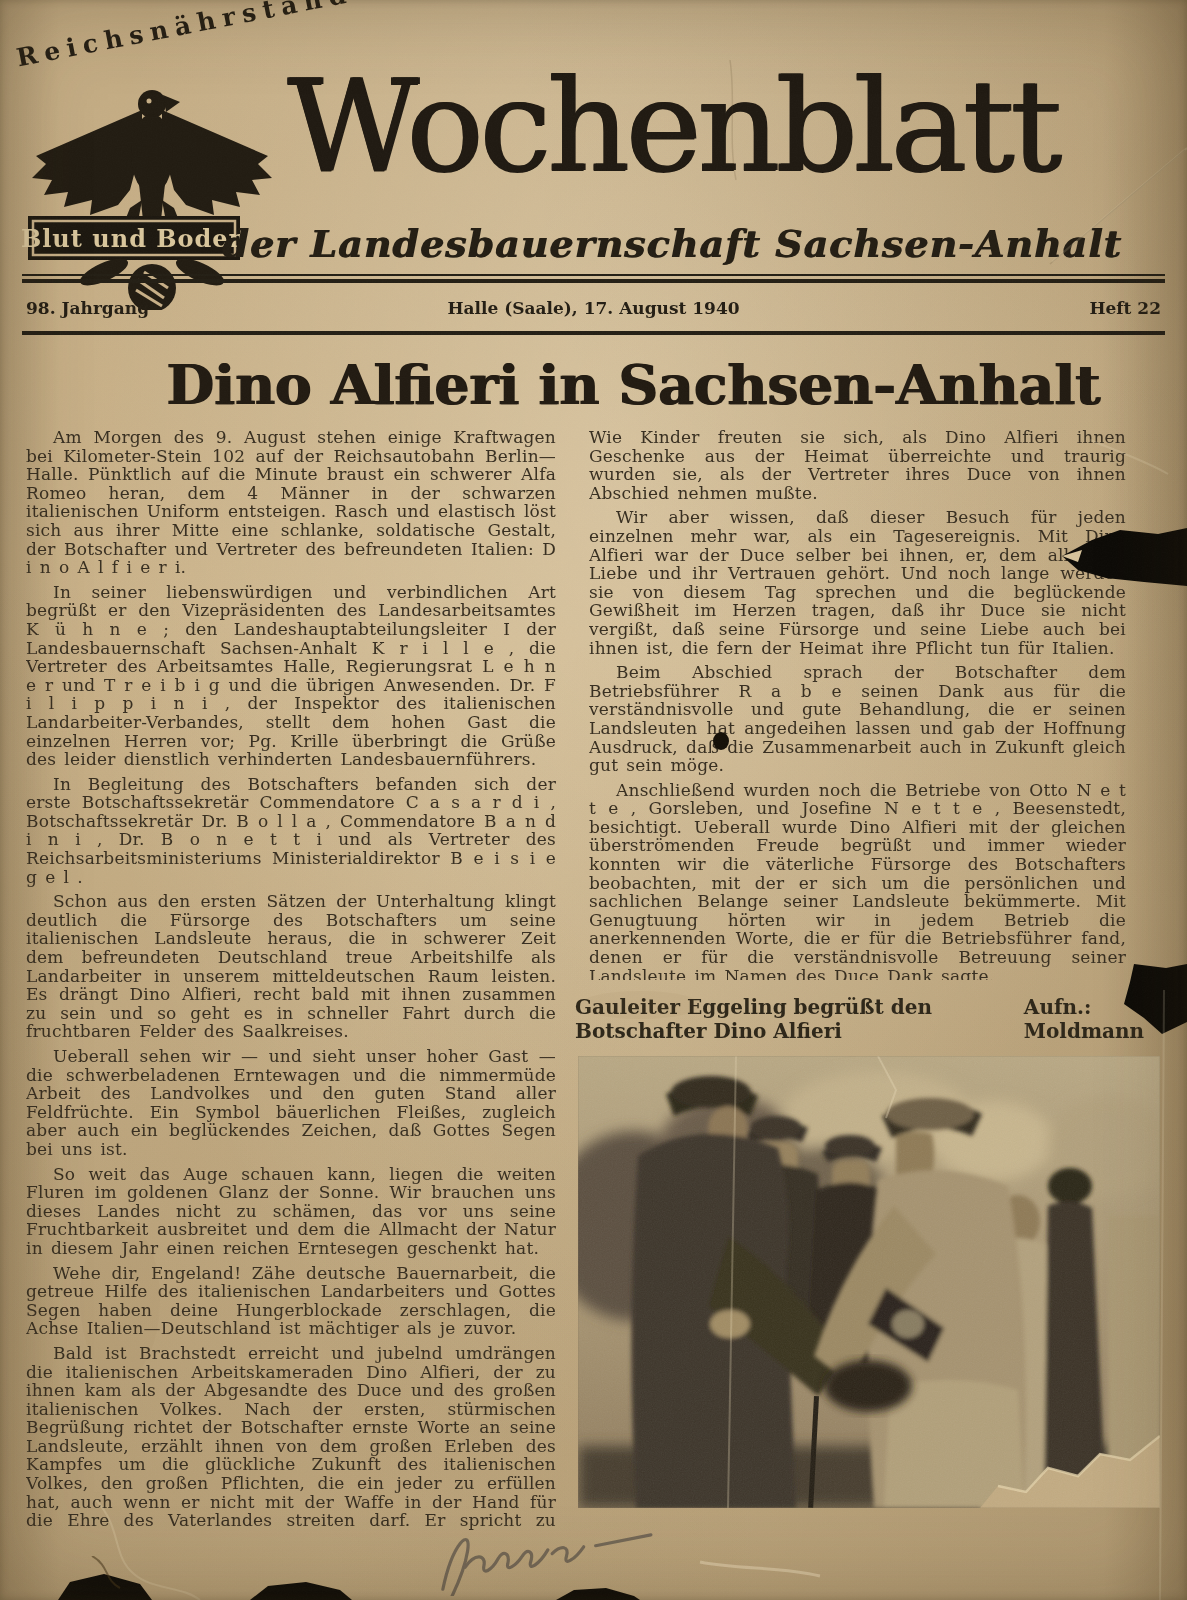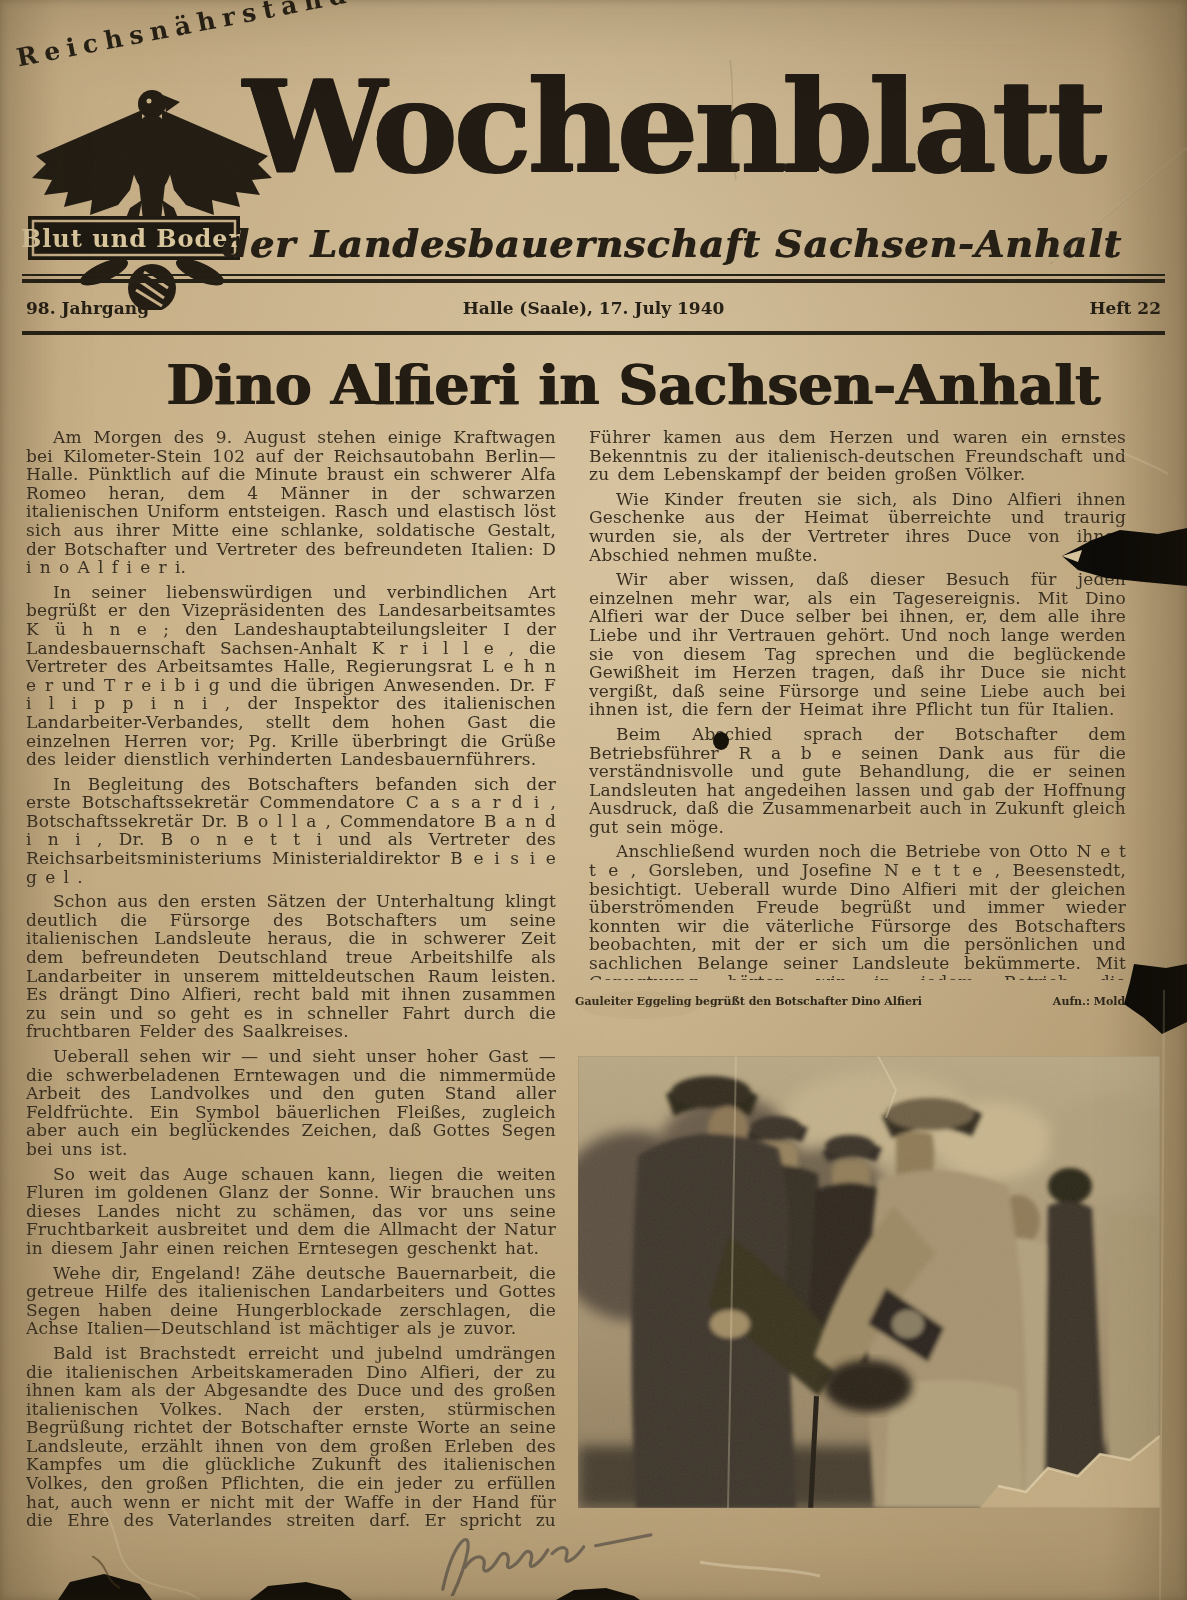--- a/index.html
+++ b/index.html
@@ -28,21 +28,21 @@
   #org-diagonal{
     left:14px;top:44px;width:300px;
     transform:rotate(-11deg);transform-origin:left top;
     font-weight:bold;font-size:25px;letter-spacing:7px;color:#241e14;
     white-space:nowrap;
   }
   #logo-svg{left:18px;top:58px;}
   #masthead-title{
     left:222px;top:28px;width:900px;height:195px;
     display:flex;align-items:center;justify-content:center;
-    font-weight:bold;font-size:128px;letter-spacing:-4px;color:#201a12;
+    font-weight:normal;font-size:128px;letter-spacing:-4px;color:#201a12;
     white-space:nowrap;text-shadow:2px 0 0 #201a12, 0 1px 0 #201a12;
   }
   #masthead-subtitle{
     left:222px;top:221px;width:900px;text-align:center;
     font-style:italic;font-weight:bold;font-size:38px;color:#241e14;
     letter-spacing:1px;white-space:nowrap;
     text-shadow:1px 0 0 #241e14;
   }
 
   
@@ -74,21 +74,21 @@
     text-align:justify;text-indent:27px;
     word-spacing:2.5px;letter-spacing:.2px;
     color:#382f21;
   }
   #right-col .body-p:first-child{text-indent:0;}
 
   
   #caption-row{
     left:575px;width:585px;top:995px;
     display:flex;justify-content:space-between;
-    font-weight:bold;font-size:11px;color:#2e2719;gap:8px;
+    font-weight:bold;font-size:20px;color:#2e2719;gap:8px;
   }
 
   
   #photo{left:578px;top:1056px;width:582px;height:452px;}
 
   
   .tear{pointer-events:none;}
   #grain-overlay{left:0;top:0;pointer-events:none;opacity:.5;}
   #handwriting{left:420px;top:1506px;pointer-events:none;}
 </style>
@@ -134,40 +134,39 @@
   </svg>
 
   <div class="abs" id="masthead-title">Wochenblatt</div>
 
   <div class="abs" id="masthead-subtitle">der Landesbauernschaft Sachsen-Anhalt</div>
 
   <div class="abs rule" id="rule-top-thin"></div>
   <div class="abs rule" id="rule-top-thick"></div>
   <div class="abs" id="issue-row">
     <span>98. Jahrgang</span>
-    <span class="center">Halle (Saale), 17. July 1940</span>
+    <span class="center">Halle (Saale), 17. August 1940</span>
     <span>Heft 22</span>
   </div>
   <div class="abs rule" id="rule-bottom"></div>
 
   <div class="abs" id="headline">Dino Alfieri in Sachsen-Anhalt</div>
 
   <div class="abs col" id="left-col">
       <p class="body-p">Am Morgen des 9. August stehen einige Kraftwagen bei Kilometer-Stein 102 auf der Reichsautobahn Berlin—Halle. Pünktlich auf die Minute braust ein schwerer Alfa Romeo heran, dem 4 Männer in der schwarzen italienischen Uniform entsteigen. Rasch und elastisch löst sich aus ihrer Mitte eine schlanke, soldatische Gestalt, der Botschafter und Vertreter des befreundeten Italien: D i n o  A l f i e r i.</p>
       <p class="body-p">In seiner liebenswürdigen und verbindlichen Art begrüßt er den Vizepräsidenten des Landesarbeitsamtes K ü h n e ; den Landeshauptabteilungsleiter I der Landesbauernschaft Sachsen-Anhalt K r i l l e , die Vertreter des Arbeitsamtes Halle, Regierungsrat L e h n e r und T r e i b i g und die übrigen Anwesenden. Dr. F i l i p p i n i , der Inspektor des italienischen Landarbeiter-Verbandes, stellt dem hohen Gast die einzelnen Herren vor; Pg. Krille überbringt die Grüße des leider dienstlich verhinderten Landesbauernführers.</p>
       <p class="body-p">In Begleitung des Botschafters befanden sich der erste Botschaftssekretär Commendatore C a s a r d i ,  Botschaftssekretär Dr. B o l l a , Commendatore B a n d i n i , Dr. B o n e t t i und als Vertreter des Reichsarbeitsministeriums Ministerialdirektor B e i s i e g e l .</p>
       <p class="body-p">Schon aus den ersten Sätzen der Unterhaltung klingt deutlich die Fürsorge des Botschafters um seine italienischen Landsleute heraus, die in schwerer Zeit dem befreundeten Deutschland treue Arbeitshilfe als Landarbeiter in unserem mitteldeutschen Raum leisten. Es drängt Dino Alfieri, recht bald mit ihnen zusammen zu sein und so geht es in schneller Fahrt durch die fruchtbaren Felder des Saalkreises.</p>
       <p class="body-p">Ueberall sehen wir — und sieht unser hoher Gast — die schwerbeladenen Erntewagen und die nimmermüde Arbeit des Landvolkes und den guten Stand aller Feldfrüchte. Ein Symbol bäuerlichen Fleißes, zugleich aber auch ein beglückendes Zeichen, daß Gottes Segen bei uns ist.</p>
       <p class="body-p">So weit das Auge schauen kann, liegen die weiten Fluren im goldenen Glanz der Sonne. Wir brauchen uns dieses Landes nicht zu schämen, das vor uns seine Fruchtbarkeit ausbreitet und dem die Allmacht der Natur in diesem Jahr einen reichen Erntesegen geschenkt hat.</p>
       <p class="body-p">Wehe dir, Engeland! Zähe deutsche Bauernarbeit, die getreue Hilfe des italienischen Landarbeiters und Gottes Segen haben deine Hungerblockade zerschlagen, die Achse Italien—Deutschland ist mächtiger als je zuvor.</p>
       <p class="body-p">Bald ist Brachstedt erreicht und jubelnd umdrängen die italienischen Arbeitskameraden Dino Alfieri, der zu ihnen kam als der Abgesandte des Duce und des großen italienischen Volkes. Nach der ersten, stürmischen Begrüßung richtet der Botschafter ernste Worte an seine Landsleute, erzählt ihnen von dem großen Erleben des Kampfes um die glückliche Zukunft des italienischen Volkes, den großen Pflichten, die ein jeder zu erfüllen hat, auch wenn er nicht mit der Waffe in der Hand für die Ehre des Vaterlandes streiten darf. Er spricht zu ihnen von der unerschütterlichen Kameradschaft Deutschlands und Italiens und der persönlichen Freundschaft, die den Duce auf immer mit dem Führer verbindet, und von den Pflichten, die ihnen daraus erwachsen, daß sie als Vertreter Italiens heute dem deutschen Volke ihre Hilfe leihen dürfen.</p>
     </div>
 
   <div class="abs col" id="right-col">
-      <p class="body-p">Führer kamen aus dem Herzen und waren ein ernstes Bekenntnis zu der italienisch-deutschen Freundschaft und zu dem Lebenskampf der beiden großen Völker.</p>
       <p class="body-p">Wie Kinder freuten sie sich, als Dino Alfieri ihnen Geschenke aus der Heimat überreichte und traurig wurden sie, als der Vertreter ihres Duce von ihnen Abschied nehmen mußte.</p>
       <p class="body-p">Wir aber wissen, daß dieser Besuch für jeden einzelnen mehr war, als ein Tagesereignis. Mit Dino Alfieri war der Duce selber bei ihnen, er, dem alle ihre Liebe und ihr Vertrauen gehört. Und noch lange werden sie von diesem Tag sprechen und die beglückende Gewißheit im Herzen tragen, daß ihr Duce sie nicht vergißt, daß seine Fürsorge und seine Liebe auch bei ihnen ist, die fern der Heimat ihre Pflicht tun für Italien.</p>
       <p class="body-p">Beim Abschied sprach der Botschafter dem Betriebsführer R a b e seinen Dank aus für die verständnisvolle und gute Behandlung, die er seinen Landsleuten hat angedeihen lassen und gab der Hoffnung Ausdruck, daß die Zusammenarbeit auch in Zukunft gleich gut sein möge.</p>
       <p class="body-p">Anschließend wurden noch die Betriebe von Otto N e t t e , Gorsleben, und Josefine N e t t e , Beesenstedt, besichtigt. Ueberall wurde Dino Alfieri mit der gleichen überströmenden Freude begrüßt und immer wieder konnten wir die väterliche Fürsorge des Botschafters beobachten, mit der er sich um die persönlichen und sachlichen Belange seiner Landsleute bekümmerte. Mit Genugtuung hörten wir in jedem Betrieb die anerkennenden Worte, die er für die Betriebsführer fand, denen er für die verständnisvolle Betreuung seiner Landsleute im Namen des Duce Dank sagte.</p>
     </div>
 
   <div class="abs" id="caption-row">
     <span>Gauleiter Eggeling begrüßt den Botschafter Dino Alfieri</span>
     <span>Aufn.: Moldmann</span>
   </div>

